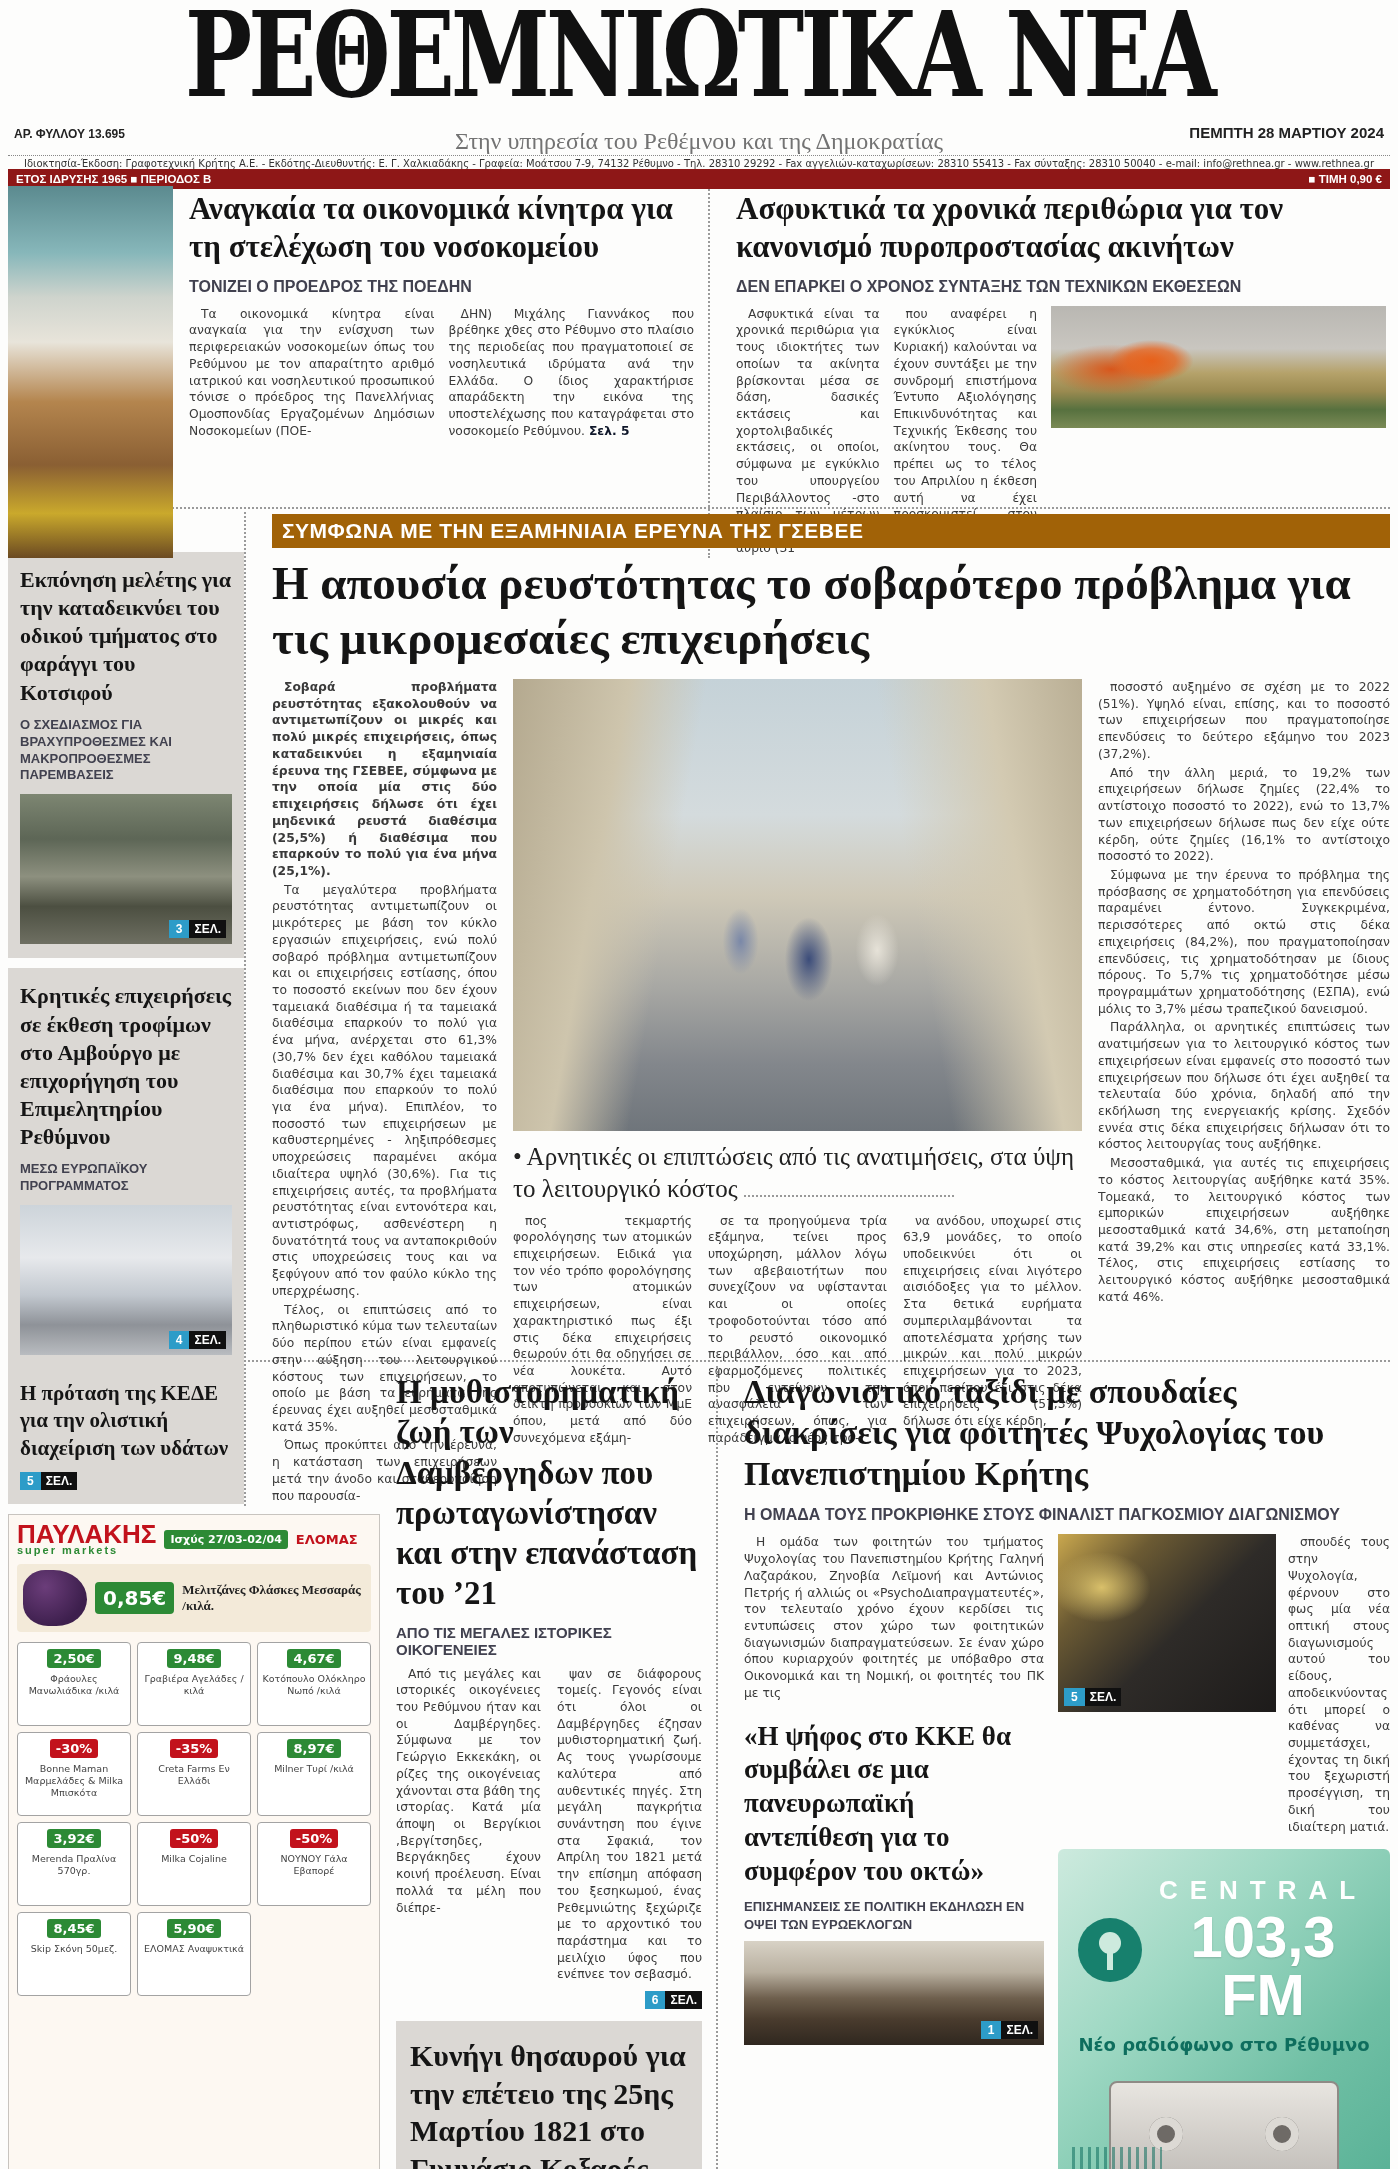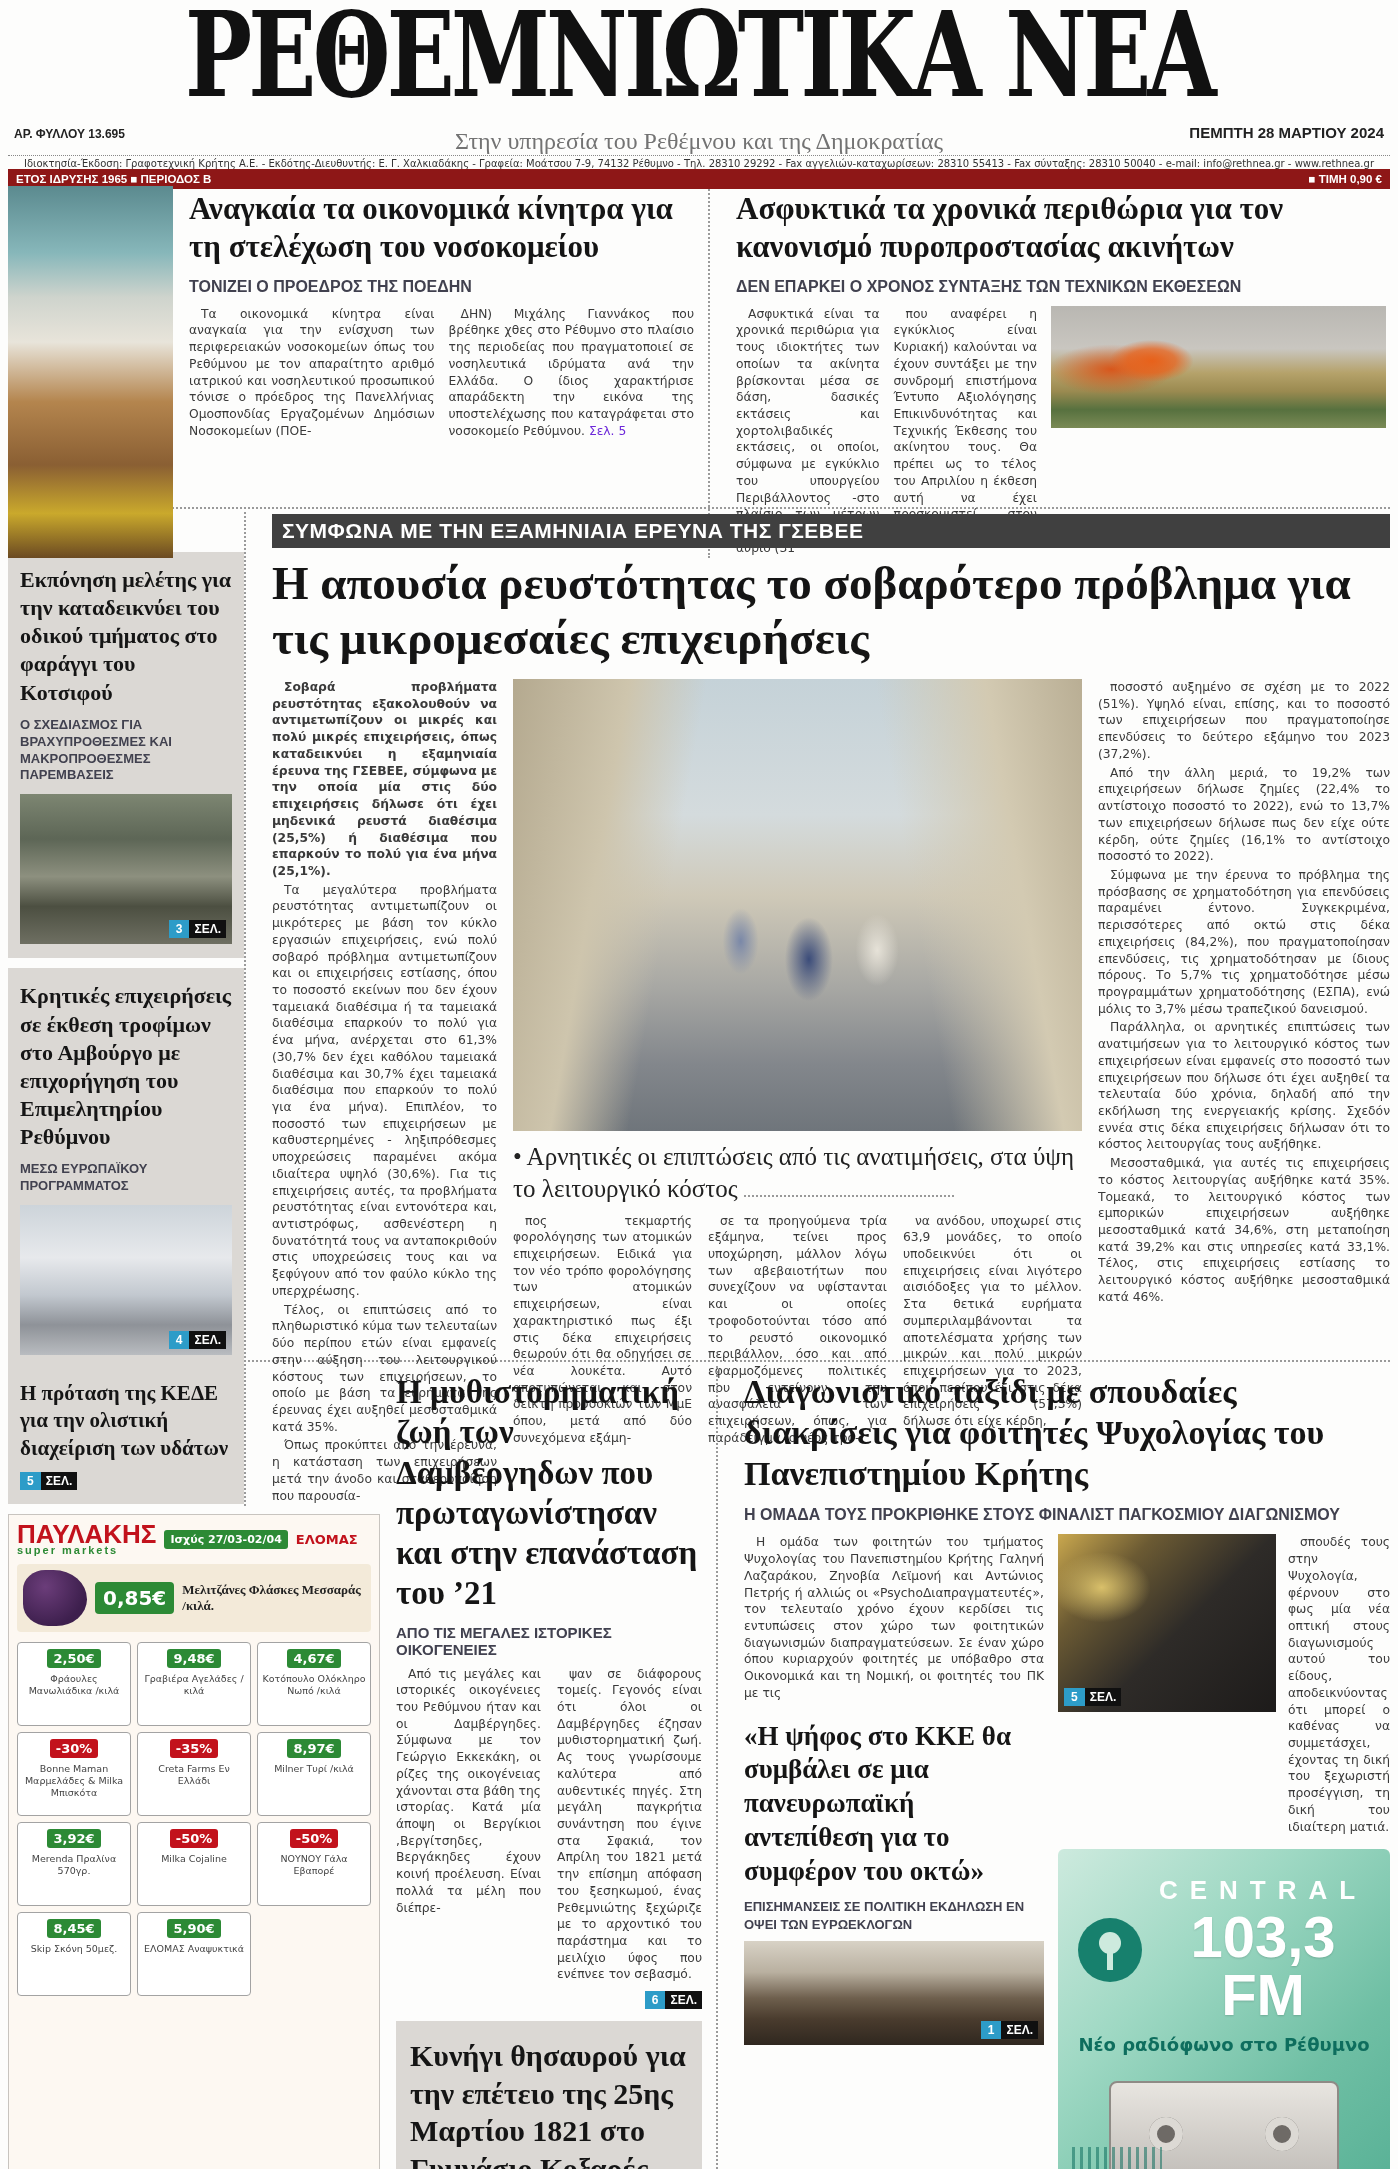--- a/index.html
+++ b/index.html
@@ -26,21 +26,21 @@
             border-top:1px dotted #888;padding-top:2px;}
   .maroon{position:absolute;left:0;right:0;top:169px;height:20px;background:#8e1717;color:#fff;
           font-family:"Liberation Sans",sans-serif;font-weight:bold;font-size:11.5px;
           display:flex;justify-content:space-between;align-items:center;padding:0 8px;}
 
   
   .hl{font-family:"Liberation Serif",serif;font-weight:bold;color:#151515;margin:0;}
   .kicker{font-family:"Liberation Sans",sans-serif;font-weight:bold;color:#41414f;margin:0;}
   .body{font-size:12.3px;line-height:1.36;text-align:justify;color:#3a3a3a;}
   .body p{margin:0 0 2px 0;text-indent:12px;}
-  .pageref{font-weight:normal;color:#6d28d9;}
+  .pageref{font-weight:bold;color:#0f172a;}
   .badge{display:inline-flex;font-family:"Liberation Sans",sans-serif;font-weight:bold;font-size:12px;line-height:1;}
   .badge .n{background:#2d9cc8;color:#fff;padding:3px 7px;}
   .badge .s{background:#101010;color:#fff;padding:3px 5px;}
   .photo{position:relative;overflow:hidden;}
   .photo .badge{position:absolute;right:6px;bottom:6px;}
 
   
   .topband{display:grid;grid-template-columns:165px 535px 14px 1fr;height:318px;margin-top:4px;}
   .ph-conference{background:
      linear-gradient(180deg,#5b8a8f 0%,#87b7ba 18%,#cfd4cd 30%,#e8e4da 42%,#b4854e 58%,#8a5f33 75%,#caa92c 88%,#6b4a22 100%);}
@@ -59,21 +59,21 @@
   .midband{display:grid;grid-template-columns:236px 14px 1fr;height:845px;}
   .sidebar{display:flex;flex-direction:column;gap:10px;padding-top:40px;}
   .sbox{background:#dbd8d4;padding:14px 12px;}
   .sbox .hl{font-size:22px;line-height:1.28;}
   .sbox .kicker{font-size:13px;line-height:1.3;margin-top:10px;}
   .sbox .photo{margin-top:10px;height:150px;}
   .ph-gorge{background:linear-gradient(180deg,#7d8672 0%,#5d6656 30%,#8d907f 55%,#4c4f41 75%,#6e6f62 100%);}
   .ph-fair{background:linear-gradient(180deg,#cdd4da 0%,#e7e9ec 35%,#c2c8cf 60%,#8e9298 80%,#b9bcc0 100%);}
 
   .main{padding:2px 0 0 14px;display:flex;flex-direction:column;}
-  .banner{background:#404040;color:#fff;font-family:"Liberation Sans",sans-serif;font-weight:bold;
+  .banner{background:#a16207;color:#fff;font-family:"Liberation Sans",sans-serif;font-weight:bold;
           font-size:21px;padding:5px 10px;letter-spacing:.5px;}
   .main-hl{font-size:47px;line-height:1.16;margin:8px 0 14px 0;}
   .maingrid{display:grid;grid-template-columns:225px 1fr 292px;column-gap:16px;flex:1;min-height:0;}
   .maincol{overflow:hidden;}
   .lead{font-weight:bold;}
   .ph-street{height:452px;background:
      radial-gradient(40px 70px at 52% 62%,#3b4c7a 0%,rgba(59,76,122,0) 60%),
      radial-gradient(36px 60px at 64% 60%,#e6e2d8 0%,rgba(230,226,216,0) 60%),
      radial-gradient(30px 55px at 40% 58%,#7a88a8 0%,rgba(122,136,168,0) 60%),
      linear-gradient(100deg,#b4a98f 0%,#cec5ad 18%,rgba(206,197,173,0) 30%),

